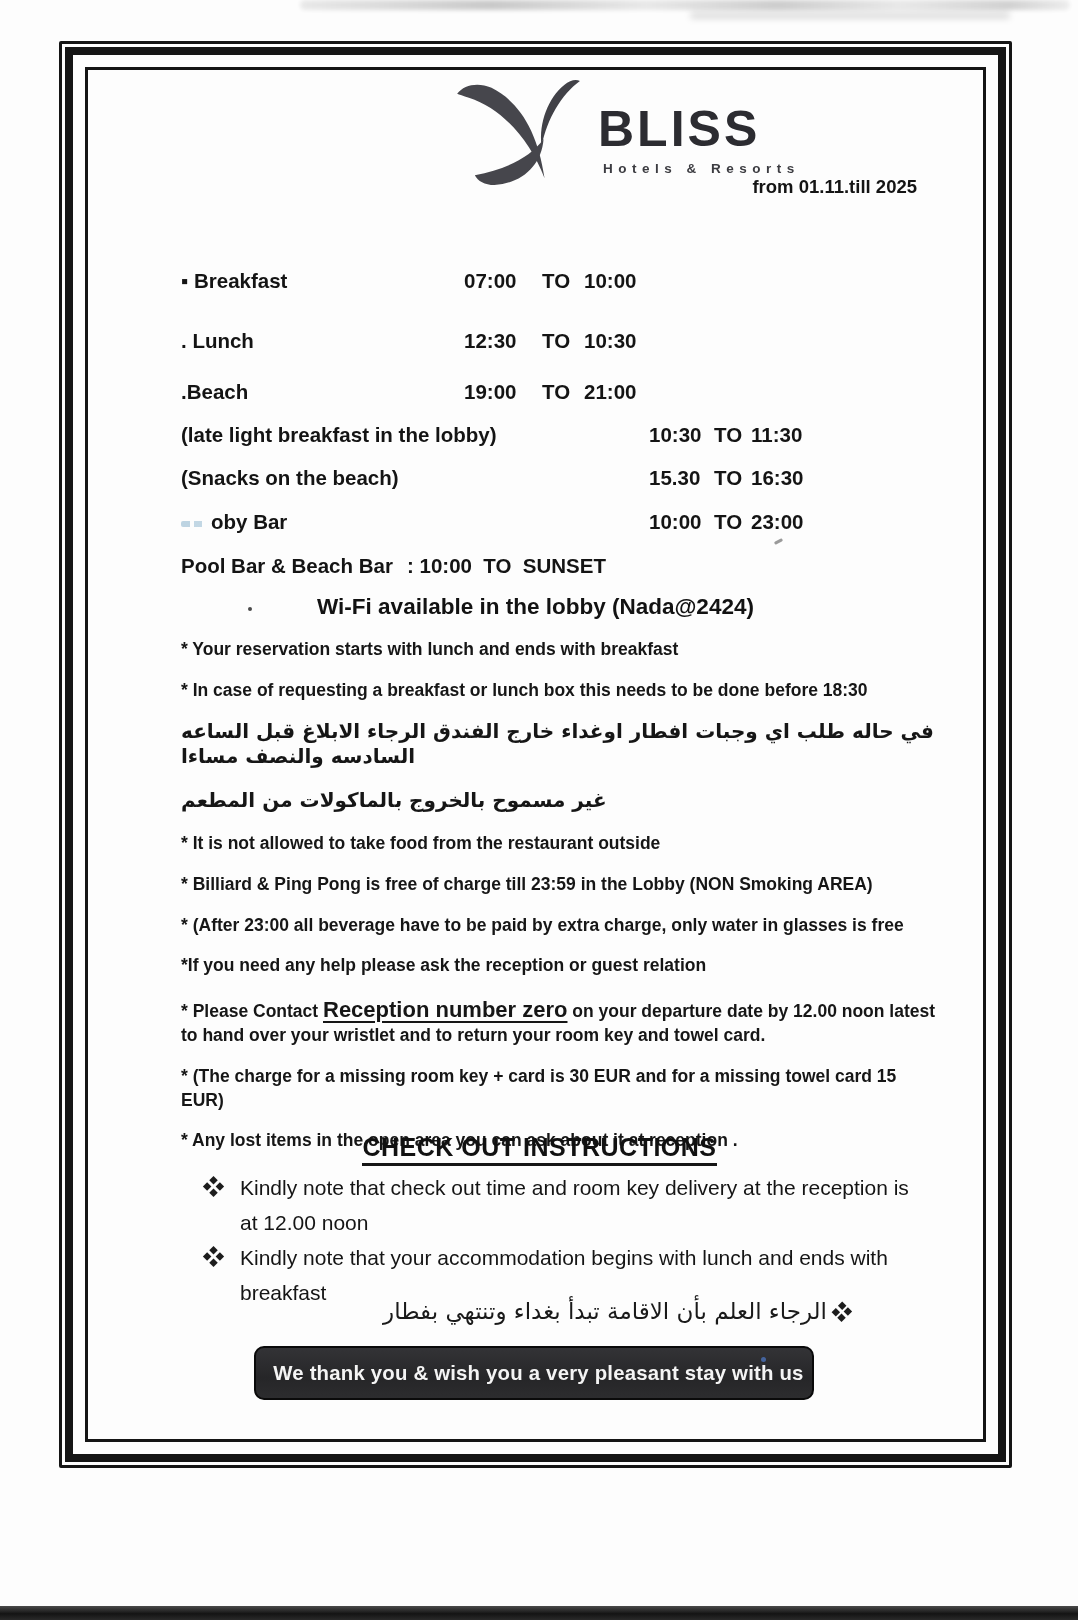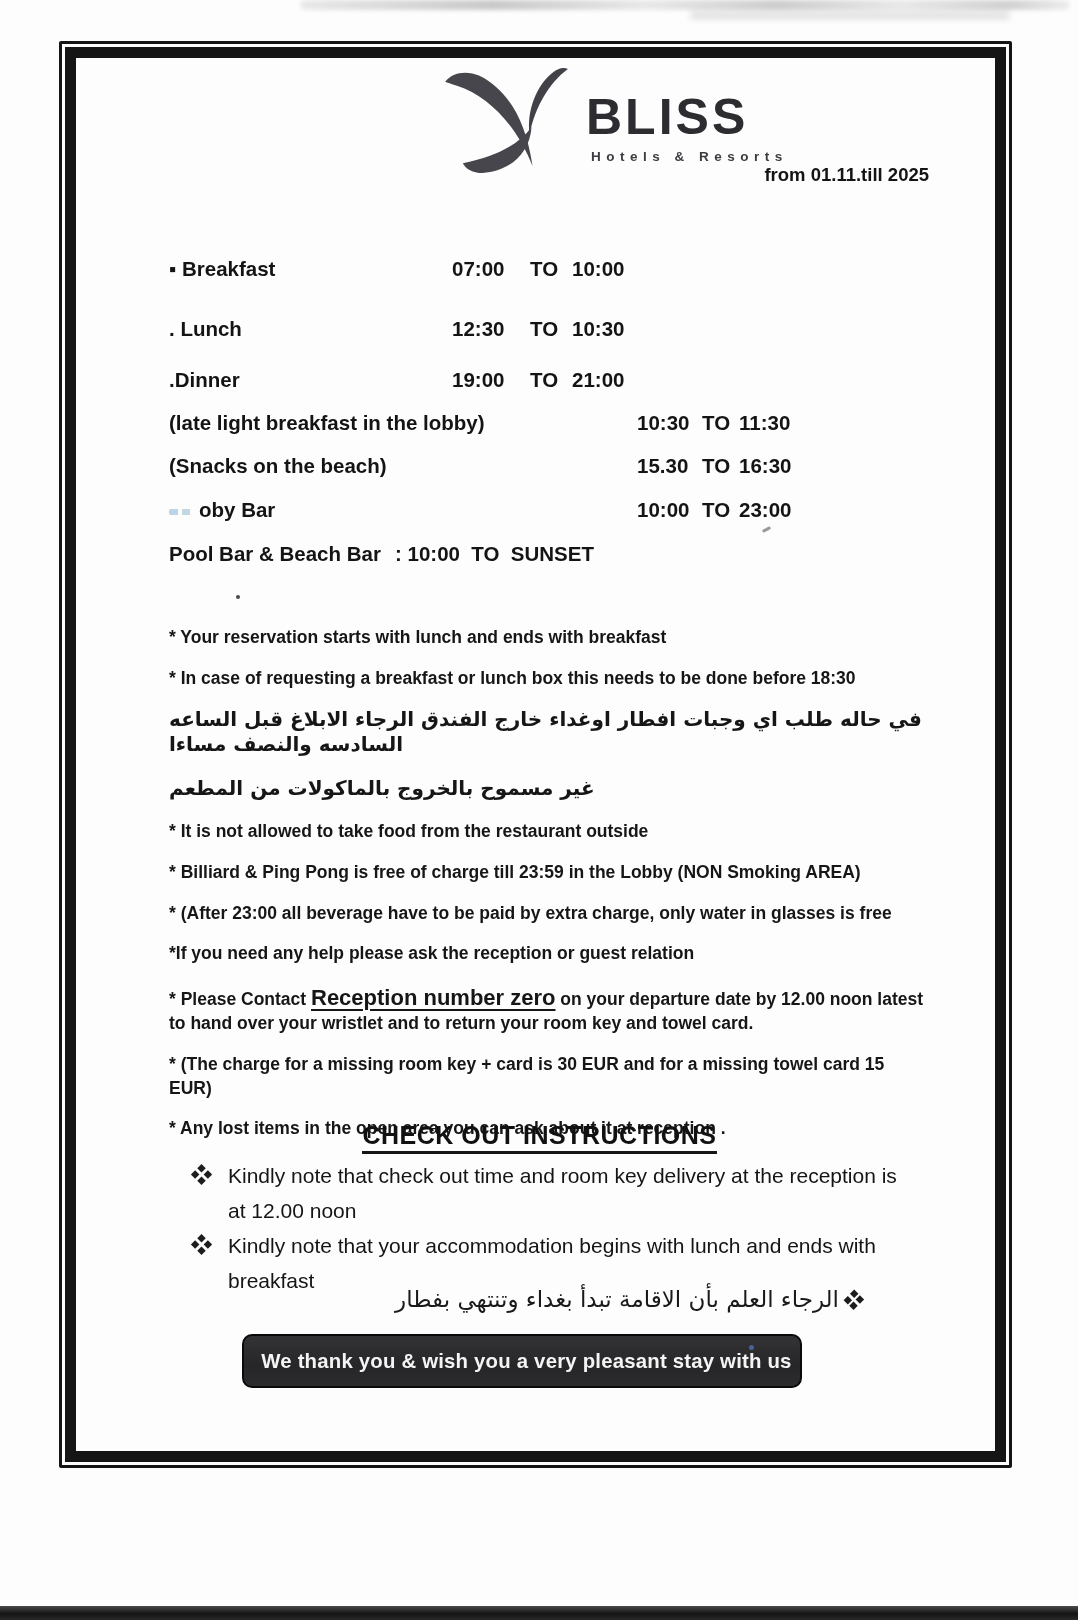--- a/index.html
+++ b/index.html
@@ -17,21 +17,21 @@
   .smudge-top2{position:absolute;left:690px;top:12px;width:320px;height:7px;border-radius:4px;
     background:rgba(0,0,0,.12);filter:blur(3px);}
 
   
   .bottom-strip{position:absolute;left:0;top:1606px;width:1078px;height:14px;
     background:linear-gradient(180deg,#4a4a4a,#141414 55%,#2a2a2a);}
 
   
   .frame{position:absolute;left:59px;top:41px;width:953px;height:1427px;box-sizing:border-box;
     border:3px solid #151515;padding:3px;border-radius:2px;}
-  .frame-mid{width:100%;height:100%;box-sizing:border-box;border:8px solid #151515;padding:0;}
+  .frame-mid{width:100%;height:100%;box-sizing:border-box;border:8px solid #151515;padding:12px;}
   .frame-inner{width:100%;height:100%;box-sizing:border-box;border:3px solid #151515;position:relative;background:#fdfdfd;}
 
   
   .logo{position:absolute;left:356px;top:8px;display:flex;align-items:flex-start;}
   .logo svg{width:152px;height:110px;display:block;}
   .logo-text{margin-left:2px;padding-top:26px;}
   .brand{font-size:50px;font-weight:bold;letter-spacing:3px;color:#2c2c31;line-height:1;}
   .tagline{font-size:13.5px;letter-spacing:5.5px;color:#3c3c41;margin-top:7px;padding-left:5px;font-weight:bold;}
 
   .date-range{position:absolute;right:66px;top:106px;font-size:18.5px;font-weight:bold;color:#141414;}
@@ -121,21 +121,21 @@
         </div>
         <div class="m-row" style="top:259px">
           <span>. Lunch</span>
           <span class="times g1">
             <span class="ts1">12:30</span>
             <span class="tt1">TO</span>
             <span>10:30</span>
           </span>
         </div>
         <div class="m-row" style="top:310px">
-          <span>.Dinner</span>
+          <span>.Beach</span>
           <span class="times g1">
             <span class="ts1">19:00</span>
             <span class="tt1">TO</span>
             <span>21:00</span>
           </span>
         </div>
         <div class="m-row" style="top:353px">
           <span>(late light breakfast in the lobby)</span>
           <span class="times g2">
             <span class="ts2">10:30</span>
@@ -160,20 +160,21 @@
           </span>
         </div>
         <div class="m-row" style="top:484px">
           <span>Pool Bar &amp; Beach Bar</span>
           <span class="pool-time">: 10:00  TO  SUNSET</span>
         </div>
 
         <div class="speck speck-lobby"></div>
         <div class="speck speck-wifi"></div>
 
+        <div class="wifi">Wi-Fi available in the lobby (Nada@2424)</div>
 
         <div class="rules">
           <p class="rule">* Your reservation starts with lunch and ends with breakfast</p>
           <p class="rule">* In case of requesting a breakfast or lunch box this needs to be done before 18:30</p>
           <p class="rule ar">في حاله طلب اي وجبات افطار اوغداء خارج الفندق الرجاء الابلاغ قبل الساعه السادسه والنصف مساءا</p>
           <p class="rule ar">غير مسموح بالخروج بالماكولات من المطعم</p>
           <p class="rule">* It is not allowed to take food from the restaurant outside</p>
           <p class="rule">* Billiard &amp; Ping Pong is free of charge till 23:59 in the Lobby (NON Smoking AREA)</p>
           <p class="rule">* (After 23:00 all beverage have to be paid by extra charge, only water in glasses is free</p>
           <p class="rule">*If you need any help please ask the reception or guest relation</p>

